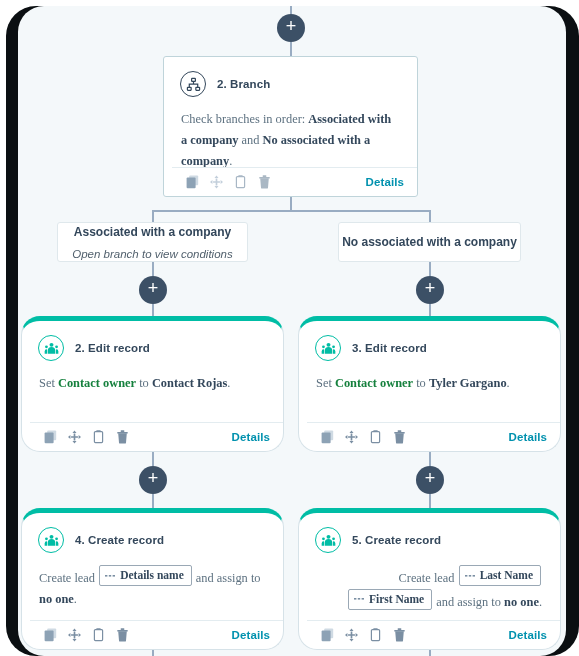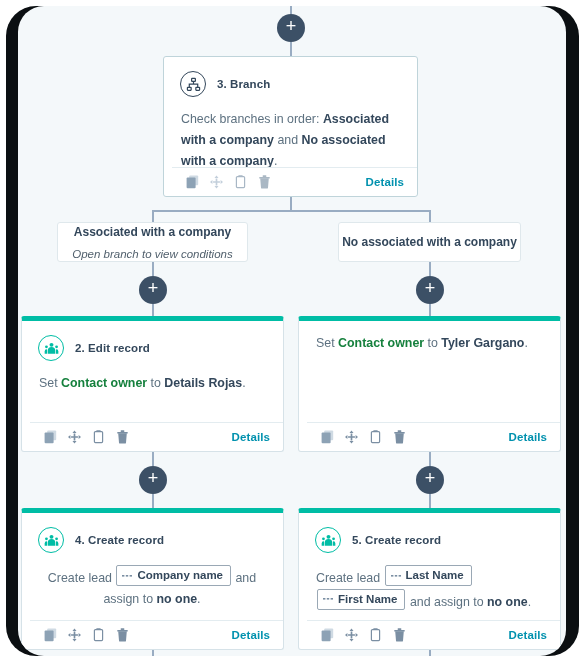--- a/index.html
+++ b/index.html
@@ -76,20 +76,21 @@
     background: #ffffff;
     box-sizing: border-box;
     border: 1px solid #cfdce3;
     border-radius: 3px;
   }
   .card.teal {
     border-top: 5px solid #00bda5;
     border-left: 1px solid #d6e2e8;
     border-right: 1px solid #d6e2e8;
     border-bottom: 1px solid #d6e2e8;
+    border-radius: 19px;
   }
   .card.branch {
     border: 1px solid #bfd4da;
   }
 
   .card-head {
     display: flex;
     align-items: center;
     padding: 14px 16px 0 16px;
   }
@@ -108,20 +109,21 @@
     font-weight: bold;
     color: #33475b;
     letter-spacing: .1px;
   }
 
   .card-body {
     padding: 12px 18px 14px 17px;
     font-size: 12.4px;
     line-height: 21px;
     color: #5d7180;
+    font-family: Liberation Serif, serif;
   }
   .card-body b { color: #33475b; font-weight: bold; }
   .card-body .prop { color: #15803d; font-weight: bold; }
 
   .card-foot {
     position: absolute;
     left: 8px; right: 0; bottom: 0;
     height: 29px;
     border-top: 1px solid #e3ecf0;
     display: flex;
@@ -237,21 +239,21 @@
       <div class="card branch" style="left:163px; top:56px; width:255px; height:141px;">
         <div class="card-head">
           <span class="node-icon">
             <svg width="15" height="15" viewBox="0 0 16 16" fill="none" stroke="#33475b" stroke-width="1.3">
               <rect x="6" y="1.5" width="4" height="3.2" rx="0.5"></rect>
               <rect x="1.5" y="11" width="4" height="3.2" rx="0.5"></rect>
               <rect x="10.5" y="11" width="4" height="3.2" rx="0.5"></rect>
               <path d="M8 4.7 V7.6 M3.5 11 V7.6 H12.5 V11"></path>
             </svg>
           </span>
-          <span class="card-title">3. Branch</span>
+          <span class="card-title">2. Branch</span>
         </div>
         <div class="card-body">
           <span>Check branches in order: </span><b>Associated with a company</b><span> and </span><b>No associated with a company</b><span>.</span>
         </div>
         <div class="card-foot">
           <span class="foot-icons">
             <span class="fi">
               <svg width="13" height="14" viewBox="0 0 13 14">
                   <rect x="3.2" y="0.6" width="9" height="9.6" rx="1" fill="#cfdae3"></rect>
                   <rect x="0.6" y="2.6" width="9" height="10.6" rx="1" fill="#8da2b5"></rect>
@@ -296,21 +298,21 @@
                 <path d="M4 13.6 v-3.3 a4 4 0 0 1 8 0 v3.3 Z"></path>
                 <circle cx="2.6" cy="6.2" r="1.5"></circle>
                 <circle cx="13.4" cy="6.2" r="1.5"></circle>
                 <path d="M0.7 13.6 v-2.5 a2.2 2.2 0 0 1 2.6 -2.1 v4.6 Z"></path>
                 <path d="M15.3 13.6 v-2.5 a2.2 2.2 0 0 0 -2.6 -2.1 v4.6 Z"></path>
               </svg>
           </span>
           <span class="card-title">2. Edit record</span>
         </div>
         <div class="card-body">
-          <span>Set </span><span class="prop">Contact owner</span><span> to </span><b>Details Rojas</b><span>.</span>
+          <span>Set </span><span class="prop">Contact owner</span><span> to </span><b>Contact Rojas</b><span>.</span>
         </div>
         <div class="card-foot">
           <span class="foot-icons">
             <span class="fi">
               <svg width="13" height="14" viewBox="0 0 13 14">
                   <rect x="3.2" y="0.6" width="9" height="9.6" rx="1" fill="#cfdae3"></rect>
                   <rect x="0.6" y="2.6" width="9" height="10.6" rx="1" fill="#8da2b5"></rect>
                 </svg>
             </span>
             <span class="fi">
@@ -330,77 +332,35 @@
                   <rect x="1.2" y="2" width="10.6" height="1.5" rx="0.6"></rect>
                   <rect x="4.6" y="0.3" width="3.8" height="1.6" rx="0.6"></rect>
                 </svg>
             </span>
           </span>
           <span class="details-link">Details</span>
         </div>
       </div>
 
       <div class="card teal" style="left:298px; top:316px; width:263px; height:136px;">
-        <div class="card-body">
-          <span>Set </span><span class="prop">Contact owner</span><span> to </span><b>Tyler Gargano</b><span>.</span>
-        </div>
-        <div class="card-foot">
-          <span class="foot-icons">
-            <span class="fi">
-              <svg width="13" height="14" viewBox="0 0 13 14">
-                  <rect x="3.2" y="0.6" width="9" height="9.6" rx="1" fill="#cfdae3"></rect>
-                  <rect x="0.6" y="2.6" width="9" height="10.6" rx="1" fill="#8da2b5"></rect>
-                </svg>
-            </span>
-            <span class="fi">
-              <svg width="13" height="14" viewBox="0 0 14 14" fill="#7b8fa3">
-                  <path d="M7 0 L9.2 2.6 H4.8 Z M7 14 L4.8 11.4 H9.2 Z M0 7 L2.6 4.8 V9.2 Z M14 7 L11.4 9.2 V4.8 Z M6.1 3.3 h1.8 v7.4 h-1.8 Z M3.3 6.1 h7.4 v1.8 h-7.4 Z"></path>
-                </svg>
-            </span>
-            <span class="fi">
-              <svg width="13" height="14" viewBox="0 0 13 14" fill="none" stroke="#7b8fa3" stroke-width="1.2">
-                  <rect x="2.4" y="1.6" width="8.2" height="11" rx="1"></rect>
-                  <path d="M5 1.6 V0.9 h3 v0.7"></path>
-                </svg>
-            </span>
-            <span class="fi">
-              <svg width="13" height="14" viewBox="0 0 13 14" fill="#7b8fa3">
-                  <path d="M2.2 3.3 h8.6 l-0.8 9.4 a1 1 0 0 1 -1 0.9 H4 a1 1 0 0 1 -1 -0.9 Z"></path>
-                  <rect x="1.2" y="2" width="10.6" height="1.5" rx="0.6"></rect>
-                  <rect x="4.6" y="0.3" width="3.8" height="1.6" rx="0.6"></rect>
-                </svg>
-            </span>
-          </span>
-          <span class="details-link">Details</span>
-        </div>
-      </div>
-
-      <div class="card teal" style="left:21px; top:508px; width:263px; height:142px;text-align:center;">
         <div class="card-head">
           <span class="node-icon teal">
             <svg width="15" height="15" viewBox="0 0 16 16" fill="#00bda5">
                 <circle cx="8" cy="4.1" r="2.1"></circle>
                 <path d="M4 13.6 v-3.3 a4 4 0 0 1 8 0 v3.3 Z"></path>
                 <circle cx="2.6" cy="6.2" r="1.5"></circle>
                 <circle cx="13.4" cy="6.2" r="1.5"></circle>
                 <path d="M0.7 13.6 v-2.5 a2.2 2.2 0 0 1 2.6 -2.1 v4.6 Z"></path>
                 <path d="M15.3 13.6 v-2.5 a2.2 2.2 0 0 0 -2.6 -2.1 v4.6 Z"></path>
               </svg>
           </span>
-          <span class="card-title">4. Create record</span>
+          <span class="card-title">3. Edit record</span>
         </div>
         <div class="card-body">
-          <span>Create lead </span><span class="chip">
-              <svg class="chip-ico" viewBox="0 0 10 10" fill="#7b8fa3">
-                <rect x="0" y="4" width="2.4" height="1.6"></rect>
-                <rect x="3.8" y="4" width="2.4" height="1.6"></rect>
-                <rect x="7.6" y="4" width="2.4" height="1.6"></rect>
-              </svg>
-              <span>Company name</span>
-            </span><span> and assign to </span><b>no one</b><span>.</span>
+          <span>Set </span><span class="prop">Contact owner</span><span> to </span><b>Tyler Gargano</b><span>.</span>
         </div>
         <div class="card-foot">
           <span class="foot-icons">
             <span class="fi">
               <svg width="13" height="14" viewBox="0 0 13 14">
                   <rect x="3.2" y="0.6" width="9" height="9.6" rx="1" fill="#cfdae3"></rect>
                   <rect x="0.6" y="2.6" width="9" height="10.6" rx="1" fill="#8da2b5"></rect>
                 </svg>
             </span>
             <span class="fi">
@@ -419,41 +379,96 @@
                   <path d="M2.2 3.3 h8.6 l-0.8 9.4 a1 1 0 0 1 -1 0.9 H4 a1 1 0 0 1 -1 -0.9 Z"></path>
                   <rect x="1.2" y="2" width="10.6" height="1.5" rx="0.6"></rect>
                   <rect x="4.6" y="0.3" width="3.8" height="1.6" rx="0.6"></rect>
                 </svg>
             </span>
           </span>
           <span class="details-link">Details</span>
         </div>
       </div>
 
-      <div class="card teal" style="left:298px; top:508px; width:263px; height:142px;">
+      <div class="card teal" style="left:21px; top:508px; width:263px; height:142px;">
         <div class="card-head">
           <span class="node-icon teal">
             <svg width="15" height="15" viewBox="0 0 16 16" fill="#00bda5">
                 <circle cx="8" cy="4.1" r="2.1"></circle>
                 <path d="M4 13.6 v-3.3 a4 4 0 0 1 8 0 v3.3 Z"></path>
                 <circle cx="2.6" cy="6.2" r="1.5"></circle>
                 <circle cx="13.4" cy="6.2" r="1.5"></circle>
                 <path d="M0.7 13.6 v-2.5 a2.2 2.2 0 0 1 2.6 -2.1 v4.6 Z"></path>
                 <path d="M15.3 13.6 v-2.5 a2.2 2.2 0 0 0 -2.6 -2.1 v4.6 Z"></path>
               </svg>
           </span>
-          <span class="card-title">5. Create record</span>
+          <span class="card-title">4. Create record</span>
         </div>
         <div class="card-body">
           <span>Create lead </span><span class="chip">
               <svg class="chip-ico" viewBox="0 0 10 10" fill="#7b8fa3">
                 <rect x="0" y="4" width="2.4" height="1.6"></rect>
                 <rect x="3.8" y="4" width="2.4" height="1.6"></rect>
                 <rect x="7.6" y="4" width="2.4" height="1.6"></rect>
               </svg>
+              <span>Details name</span>
+            </span><span> and assign to </span><b>no one</b><span>.</span>
+        </div>
+        <div class="card-foot">
+          <span class="foot-icons">
+            <span class="fi">
+              <svg width="13" height="14" viewBox="0 0 13 14">
+                  <rect x="3.2" y="0.6" width="9" height="9.6" rx="1" fill="#cfdae3"></rect>
+                  <rect x="0.6" y="2.6" width="9" height="10.6" rx="1" fill="#8da2b5"></rect>
+                </svg>
+            </span>
+            <span class="fi">
+              <svg width="13" height="14" viewBox="0 0 14 14" fill="#7b8fa3">
+                  <path d="M7 0 L9.2 2.6 H4.8 Z M7 14 L4.8 11.4 H9.2 Z M0 7 L2.6 4.8 V9.2 Z M14 7 L11.4 9.2 V4.8 Z M6.1 3.3 h1.8 v7.4 h-1.8 Z M3.3 6.1 h7.4 v1.8 h-7.4 Z"></path>
+                </svg>
+            </span>
+            <span class="fi">
+              <svg width="13" height="14" viewBox="0 0 13 14" fill="none" stroke="#7b8fa3" stroke-width="1.2">
+                  <rect x="2.4" y="1.6" width="8.2" height="11" rx="1"></rect>
+                  <path d="M5 1.6 V0.9 h3 v0.7"></path>
+                </svg>
+            </span>
+            <span class="fi">
+              <svg width="13" height="14" viewBox="0 0 13 14" fill="#7b8fa3">
+                  <path d="M2.2 3.3 h8.6 l-0.8 9.4 a1 1 0 0 1 -1 0.9 H4 a1 1 0 0 1 -1 -0.9 Z"></path>
+                  <rect x="1.2" y="2" width="10.6" height="1.5" rx="0.6"></rect>
+                  <rect x="4.6" y="0.3" width="3.8" height="1.6" rx="0.6"></rect>
+                </svg>
+            </span>
+          </span>
+          <span class="details-link">Details</span>
+        </div>
+      </div>
+
+      <div class="card teal" style="left:298px; top:508px; width:263px; height:142px;text-align:right;">
+        <div class="card-head">
+          <span class="node-icon teal">
+            <svg width="15" height="15" viewBox="0 0 16 16" fill="#00bda5">
+                <circle cx="8" cy="4.1" r="2.1"></circle>
+                <path d="M4 13.6 v-3.3 a4 4 0 0 1 8 0 v3.3 Z"></path>
+                <circle cx="2.6" cy="6.2" r="1.5"></circle>
+                <circle cx="13.4" cy="6.2" r="1.5"></circle>
+                <path d="M0.7 13.6 v-2.5 a2.2 2.2 0 0 1 2.6 -2.1 v4.6 Z"></path>
+                <path d="M15.3 13.6 v-2.5 a2.2 2.2 0 0 0 -2.6 -2.1 v4.6 Z"></path>
+              </svg>
+          </span>
+          <span class="card-title">5. Create record</span>
+        </div>
+        <div class="card-body">
+          <span>Create lead </span><span class="chip">
+              <svg class="chip-ico" viewBox="0 0 10 10" fill="#7b8fa3">
+                <rect x="0" y="4" width="2.4" height="1.6"></rect>
+                <rect x="3.8" y="4" width="2.4" height="1.6"></rect>
+                <rect x="7.6" y="4" width="2.4" height="1.6"></rect>
+              </svg>
               <span>Last Name</span>
             </span><span class="chip">
               <svg class="chip-ico" viewBox="0 0 10 10" fill="#7b8fa3">
                 <rect x="0" y="4" width="2.4" height="1.6"></rect>
                 <rect x="3.8" y="4" width="2.4" height="1.6"></rect>
                 <rect x="7.6" y="4" width="2.4" height="1.6"></rect>
               </svg>
               <span>First Name</span>
             </span><span> and assign to </span><b>no one</b><span>.</span>
         </div>

